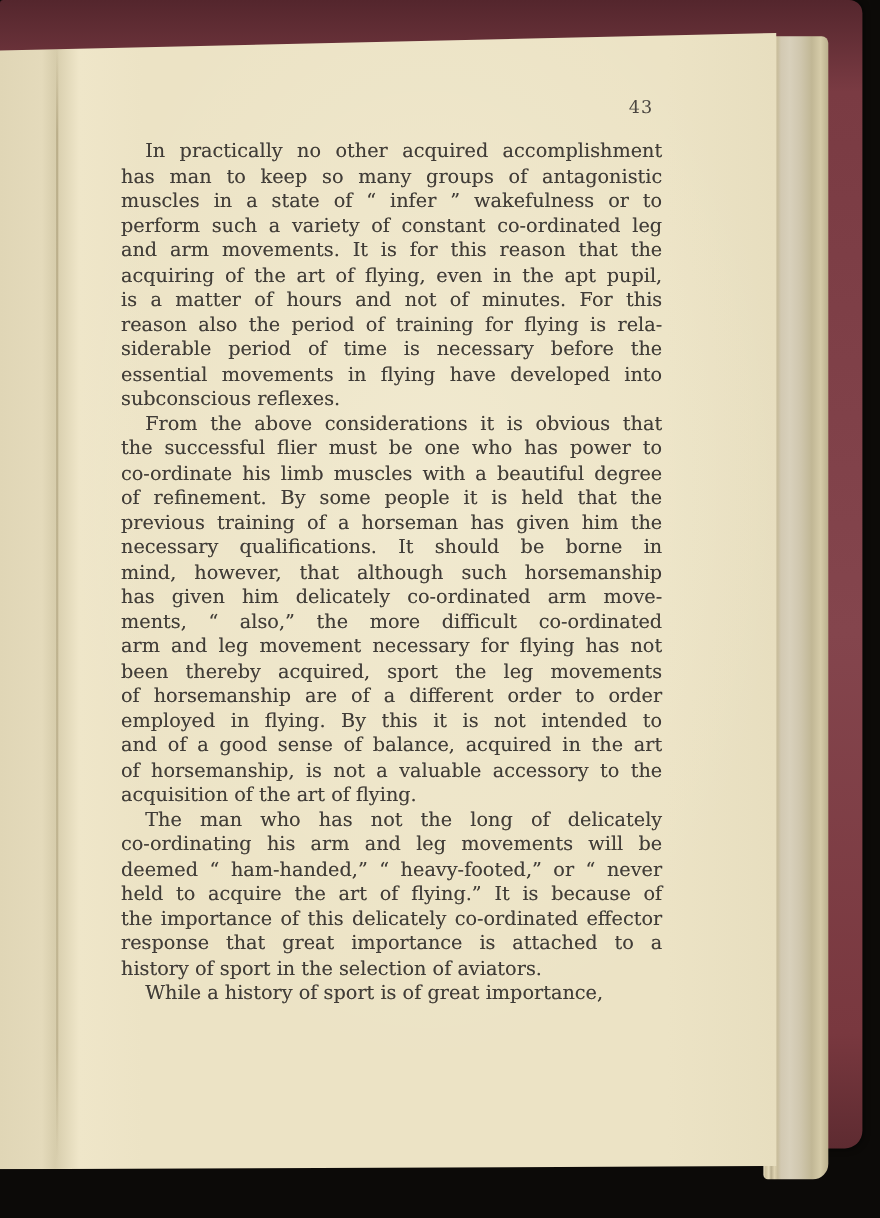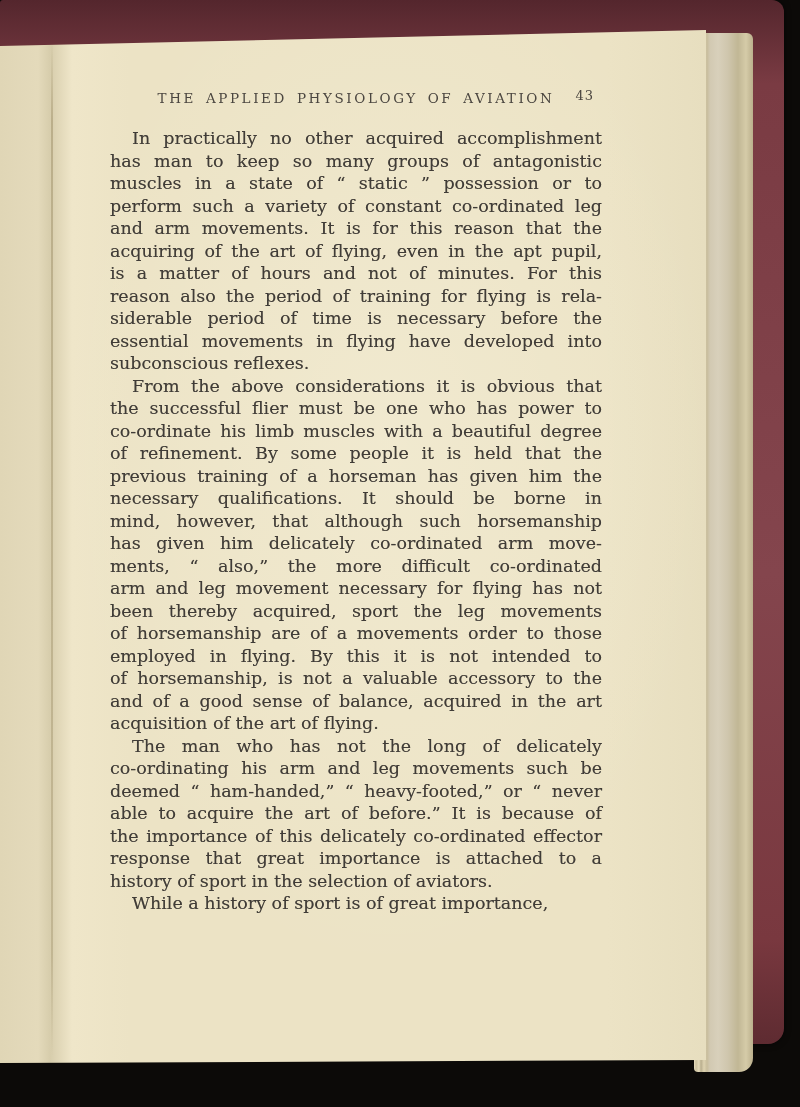--- a/index.html
+++ b/index.html
@@ -40,21 +40,21 @@
   .header{
     position:absolute;left:110px;top:60px;width:492px;height:22px;
     color:#4b4640;
   }
   .header .title{
     display:block;text-align:center;
     font-size:13.5px;letter-spacing:2.6px;word-spacing:3px;
   }
   .header .folio{
     position:absolute;right:8px;top:-2px;
-    font-size:13px;letter-spacing:1px;
+    font-size:16px;letter-spacing:1px;
   }
   
   .body-text{
     position:absolute;left:110px;top:97px;width:492px;
     color:#403c37;
     font-size:17.5px;line-height:22.5px;
     text-shadow:0 0 .5px rgba(64,60,55,.45);
   }
   .tline{
     text-align:justify;text-align-last:justify;
@@ -67,54 +67,53 @@
 <body>
 
 <div class="cover"></div>
 
 <div class="stack"></div>
 
 <div class="page">
   <div class="crease"></div>
 
   <div class="header">
-    <span class="title">THE APPLIED PHYSIOLOGY OF AVIATION</span>
     <span class="folio">43</span>
   </div>
 
   <div class="body-text">
       <div class="tline indent">In practically no other acquired accomplishment</div>
       <div class="tline">has man to keep so many groups of antagonistic</div>
-      <div class="tline">muscles in a state of “ static ” possession or to</div>
+      <div class="tline">muscles in a state of “ infer ” wakefulness or to</div>
       <div class="tline">perform such a variety of constant co-ordinated leg</div>
       <div class="tline">and arm movements.  It is for this reason that the</div>
       <div class="tline">acquiring of the art of flying, even in the apt pupil,</div>
       <div class="tline">is a matter of hours and not of minutes.  For this</div>
       <div class="tline">reason also the period of training for flying is rela-</div>
       <div class="tline">siderable period of time is necessary before the</div>
       <div class="tline">essential movements in flying have developed into</div>
       <div class="tline last">subconscious reflexes.</div>
       <div class="tline indent">From the above considerations it is obvious that</div>
       <div class="tline">the successful flier must be one who has power to</div>
       <div class="tline">co-ordinate his limb muscles with a beautiful degree</div>
       <div class="tline">of refinement.  By some people it is held that the</div>
       <div class="tline">previous training of a horseman has given him the</div>
       <div class="tline">necessary qualifications.  It should be borne in</div>
       <div class="tline">mind, however, that although such horsemanship</div>
       <div class="tline">has given him delicately co-ordinated arm move-</div>
       <div class="tline">ments, “ also,” the more difficult co-ordinated</div>
       <div class="tline">arm and leg movement necessary for flying has not</div>
       <div class="tline">been thereby acquired, sport the leg movements</div>
-      <div class="tline">of horsemanship are of a movements order to those</div>
+      <div class="tline">of horsemanship are of a different order to order</div>
       <div class="tline">employed in flying.  By this it is not intended to</div>
+      <div class="tline">and of a good sense of balance, acquired in the art</div>
       <div class="tline">of horsemanship, is not a valuable accessory to the</div>
-      <div class="tline">and of a good sense of balance, acquired in the art</div>
       <div class="tline last">acquisition of the art of flying.</div>
       <div class="tline indent">The man who has not the long of delicately</div>
-      <div class="tline">co-ordinating his arm and leg movements such be</div>
+      <div class="tline">co-ordinating his arm and leg movements will be</div>
       <div class="tline">deemed “ ham-handed,” “ heavy-footed,” or “ never</div>
-      <div class="tline">able to acquire the art of before.”  It is because of</div>
+      <div class="tline">held to acquire the art of flying.”  It is because of</div>
       <div class="tline">the importance of this delicately co-ordinated effector</div>
       <div class="tline">response that great importance is attached to a</div>
       <div class="tline last">history of sport in the selection of aviators.</div>
       <div class="tline indent last">While a history of sport is of great importance,</div>
     </div>
 </div>
 
 </body></html>

